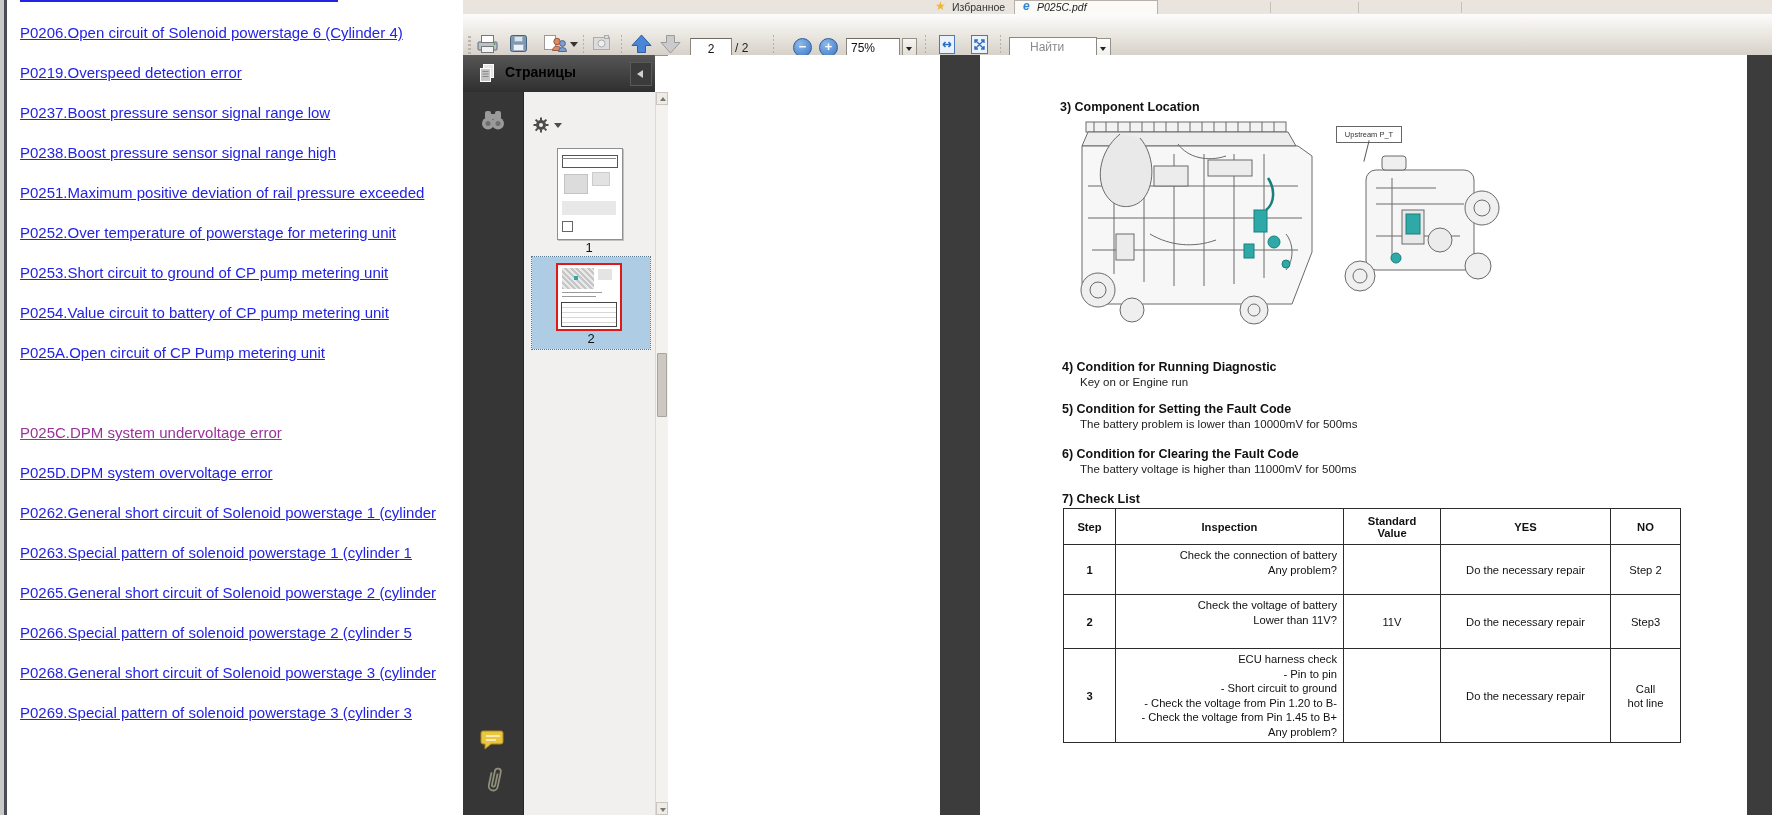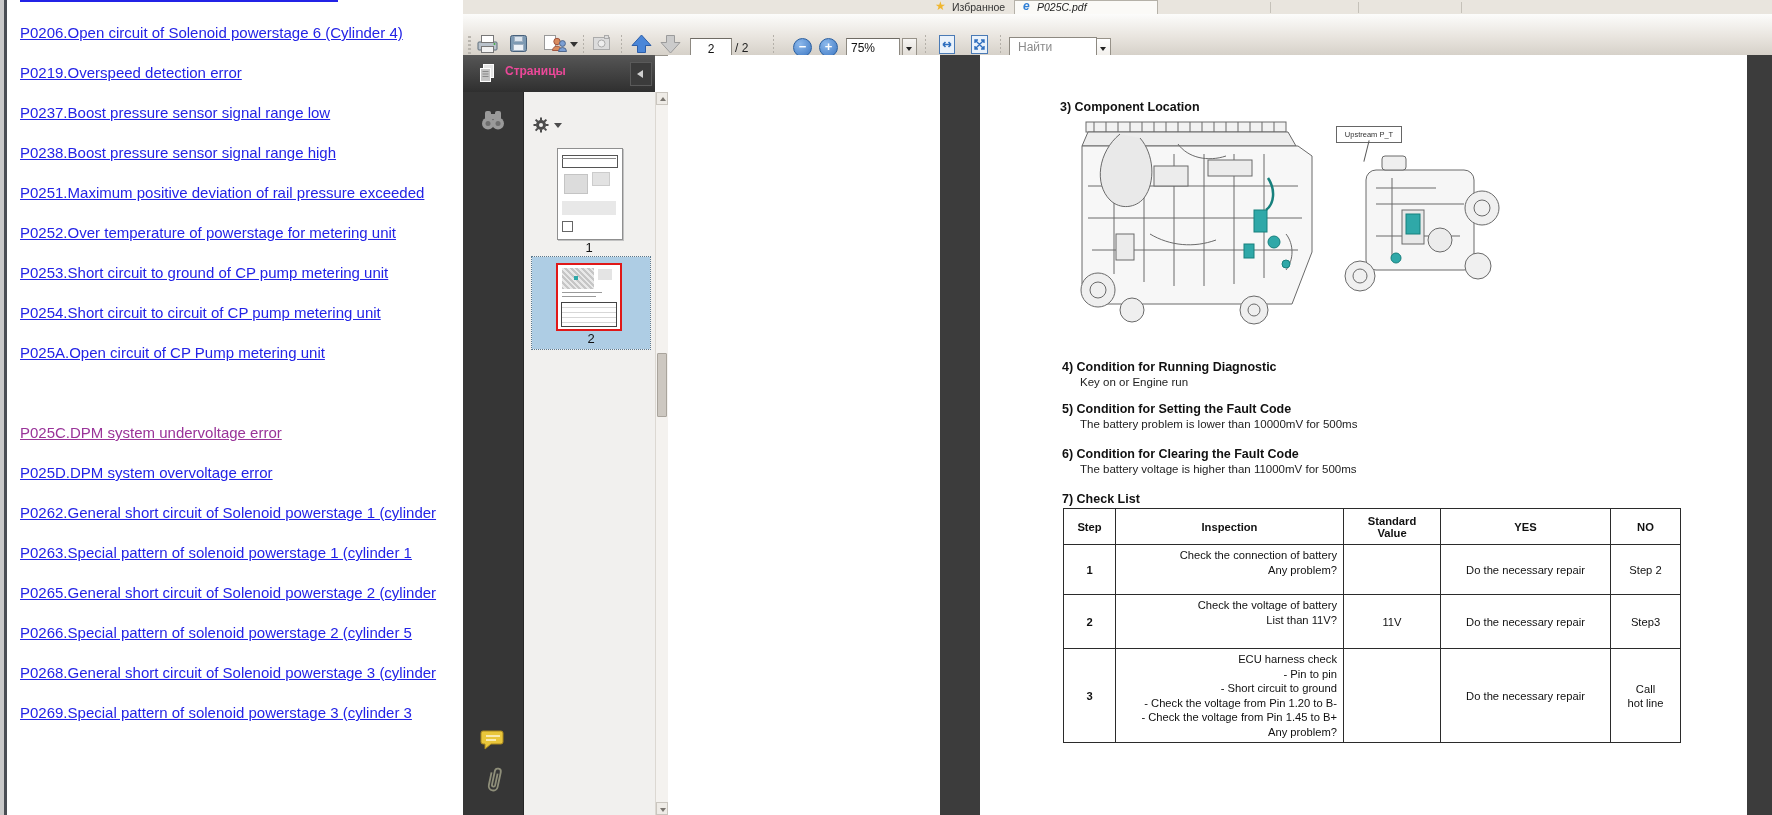--- a/index.html
+++ b/index.html
@@ -41,27 +41,27 @@
          border-top-color:#6f6b64;font-size:12px;color:#111;}
   .pagetotal{position:absolute;top:27px;font-size:12px;color:#222;}
   .circlebtn{position:absolute;top:24px;width:17px;height:17px;border-radius:50%;
              background:radial-gradient(circle at 35% 30%,#8db9ec,#3c77c2);border:1px solid #2a5fa0;
              color:#fff;font-size:13px;font-weight:bold;text-align:center;line-height:15px;cursor:pointer;}
   .ddbtn{position:absolute;top:24px;width:13px;height:20px;background:linear-gradient(#f7f6f4,#ddd8d0);
          border:1px solid #979289;cursor:pointer;}
   .ddbtn:after{content:"";position:absolute;left:3px;top:8px;border-left:3.5px solid transparent;
          border-right:3.5px solid transparent;border-top:4px solid #222;}
   .findbox{position:absolute;top:23px;height:20px;background:#fff;border:1px solid #8d8981;
-           font-size:12px;color:#333;padding:0 8px;box-sizing:border-box;font-family:"Liberation Sans",sans-serif;}
+           font-size:12px;color:#333;padding:0 20px;box-sizing:border-box;font-family:"Liberation Sans",sans-serif;}
   .findbox::placeholder{color:#8a8a8a;}
 
   
   .panel-hdr{position:absolute;left:463px;top:55px;width:192px;height:37px;
              background:linear-gradient(#565656,#2f2f2f);border-bottom:1px solid #1d1d1d;}
-  .panel-title{position:absolute;left:505px;top:64px;font-size:12px;font-weight:bold;color:#ec4899;}
+  .panel-title{position:absolute;left:505px;top:64px;font-size:14px;font-weight:bold;color:#000000;}
   .collapse-btn{position:absolute;left:630px;top:62px;width:20px;height:22px;background:#3b3b3b;
                 border:1px solid #5a5a5a;cursor:pointer;}
   .collapse-btn:after{content:"";position:absolute;left:6px;top:7px;width:0;height:0;
                 border-top:4px solid transparent;border-bottom:4px solid transparent;border-right:6px solid #cfcfcf;}
   .rail{position:absolute;left:463px;top:92px;width:61px;height:723px;background:#363636;border-right:1px solid #262626;box-sizing:border-box;}
   .thumbs{position:absolute;left:524px;top:92px;width:131px;height:723px;background:#f1f0ee;}
   .thumb1{position:absolute;left:557px;top:148px;width:64px;height:90px;background:#fff;
           border:1px solid #8f8f8f;box-shadow:1px 1px 0 #c2c2c2;cursor:pointer;}
   .t-num{position:absolute;font-size:13px;color:#111;text-align:center;cursor:pointer;}
   .sel2{position:absolute;left:532px;top:257px;width:118px;height:92px;background:#aecde4;
@@ -104,21 +104,21 @@
     <div class="frame-edge-light"></div>
     <div class="frame-edge-dark"></div>
     <div class="partial-underline"></div>
     <a class="fl" style="top:24px">P0206.Open circuit of Solenoid powerstage 6 (Cylinder 4)</a>
     <a class="fl" style="top:64px">P0219.Overspeed detection error</a>
     <a class="fl" style="top:104px">P0237.Boost pressure sensor signal range low</a>
     <a class="fl" style="top:144px">P0238.Boost pressure sensor signal range high</a>
     <a class="fl" style="top:184px">P0251.Maximum positive deviation of rail pressure exceeded</a>
     <a class="fl" style="top:224px">P0252.Over temperature of powerstage for metering unit</a>
     <a class="fl" style="top:264px">P0253.Short circuit to ground of CP pump metering unit</a>
-    <a class="fl" style="top:304px">P0254.Short circuit to circuit of CP pump metering unit</a>
+    <a class="fl" style="top:304px">P0254.Value circuit to battery of CP pump metering unit</a>
     <a class="fl" style="top:344px">P025A.Open circuit of CP Pump metering unit</a>
     <a class="fl v" style="top:424px">P025C.DPM system undervoltage error</a>
     <a class="fl" style="top:464px">P025D.DPM system overvoltage error</a>
     <a class="fl" style="top:504px">P0262.General short circuit of Solenoid powerstage 1 (cylinder</a>
     <a class="fl" style="top:544px">P0263.Special pattern of solenoid powerstage 1 (cylinder 1</a>
     <a class="fl" style="top:584px">P0265.General short circuit of Solenoid powerstage 2 (cylinder</a>
     <a class="fl" style="top:624px">P0266.Special pattern of solenoid powerstage 2 (cylinder 5</a>
     <a class="fl" style="top:664px">P0268.General short circuit of Solenoid powerstage 3 (cylinder</a>
     <a class="fl" style="top:704px">P0269.Special pattern of solenoid powerstage 3 (cylinder 3</a>
   </div>
@@ -365,21 +365,21 @@
       <td class="c-step">1</td>
       <td class="c-insp">Check the connection of battery
 Any problem?</td>
       <td class="c-std"></td>
       <td class="c-yes">Do the necessary repair</td>
       <td class="c-no">Step 2</td>
     </tr>
     <tr style="height:54px">
       <td class="c-step">2</td>
       <td class="c-insp">Check the voltage of battery
-List than 11V?</td>
+Lower than 11V?</td>
       <td class="c-std">11V</td>
       <td class="c-yes">Do the necessary repair</td>
       <td class="c-no">Step3</td>
     </tr>
     <tr style="height:94px">
       <td class="c-step">3</td>
       <td class="c-insp">ECU harness check
 - Pin to pin
 - Short circuit to ground
 - Check the voltage from Pin 1.20 to B-

